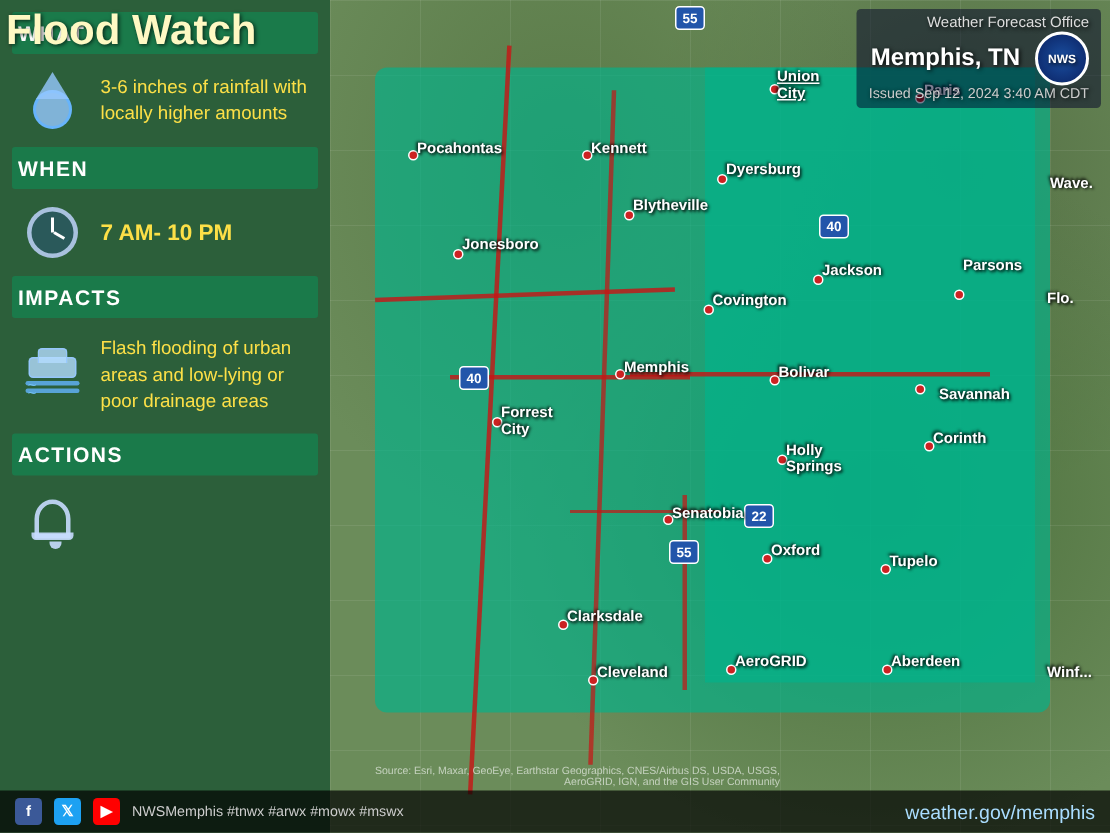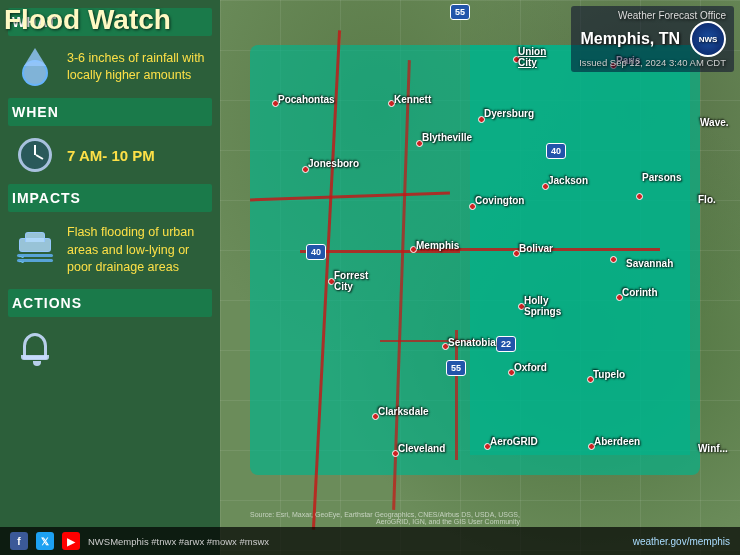--- a/index.html
+++ b/index.html
@@ -345,21 +345,21 @@
     .yt { background: #ff0000; }
 
     .hashtags {
       color: #ccc;
       font-size: 9.5px;
     }
 
     .website {
       margin-left: auto;
       color: #aaddff;
-      font-size: 10px;
+      font-size: 13px;
     }
 
     
     .map-attr {
       position: absolute;
       bottom: 30px;
       right: 220px;
       font-size: 7px;
       color: rgba(255,255,255,0.6);
       text-align: right;

